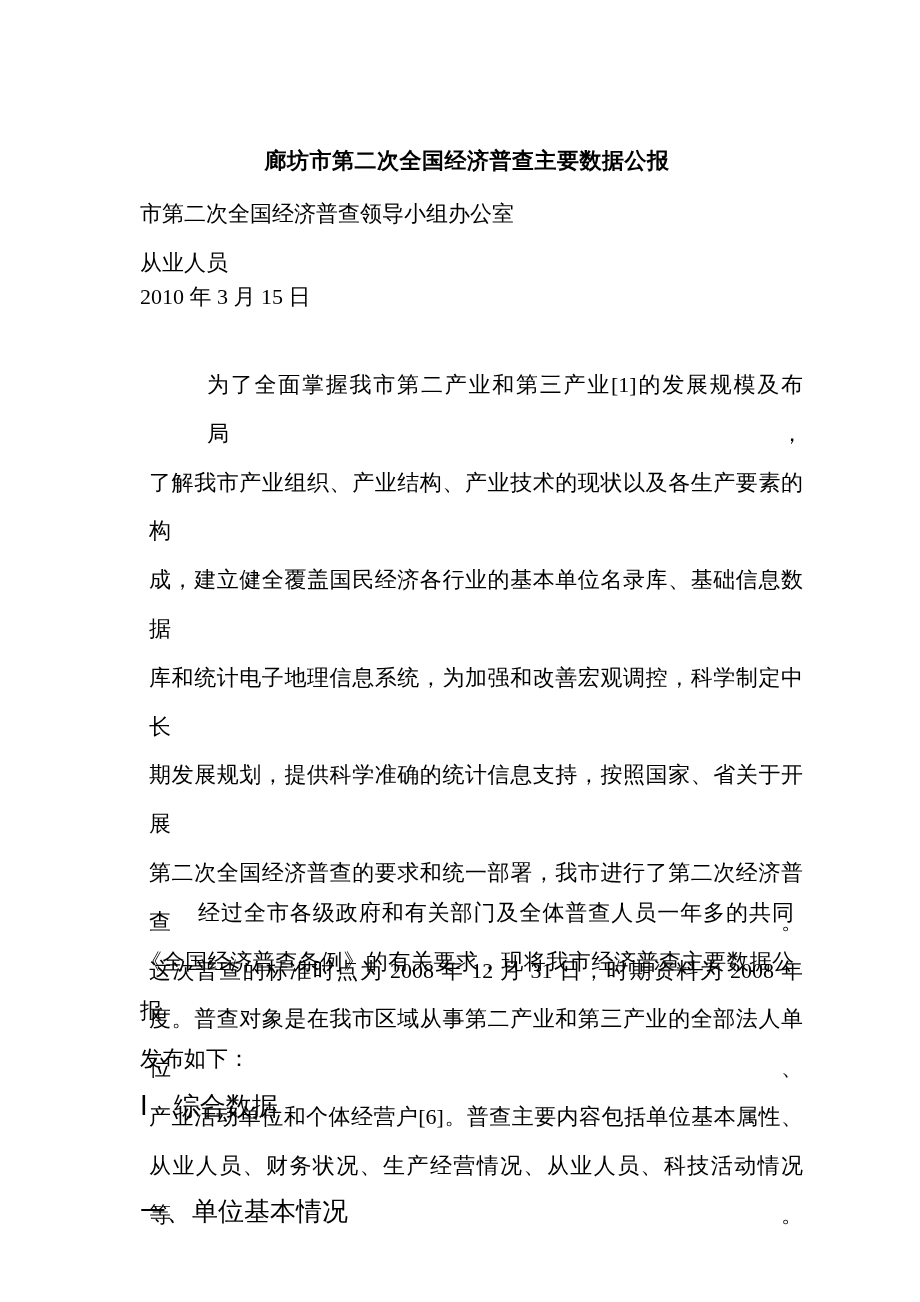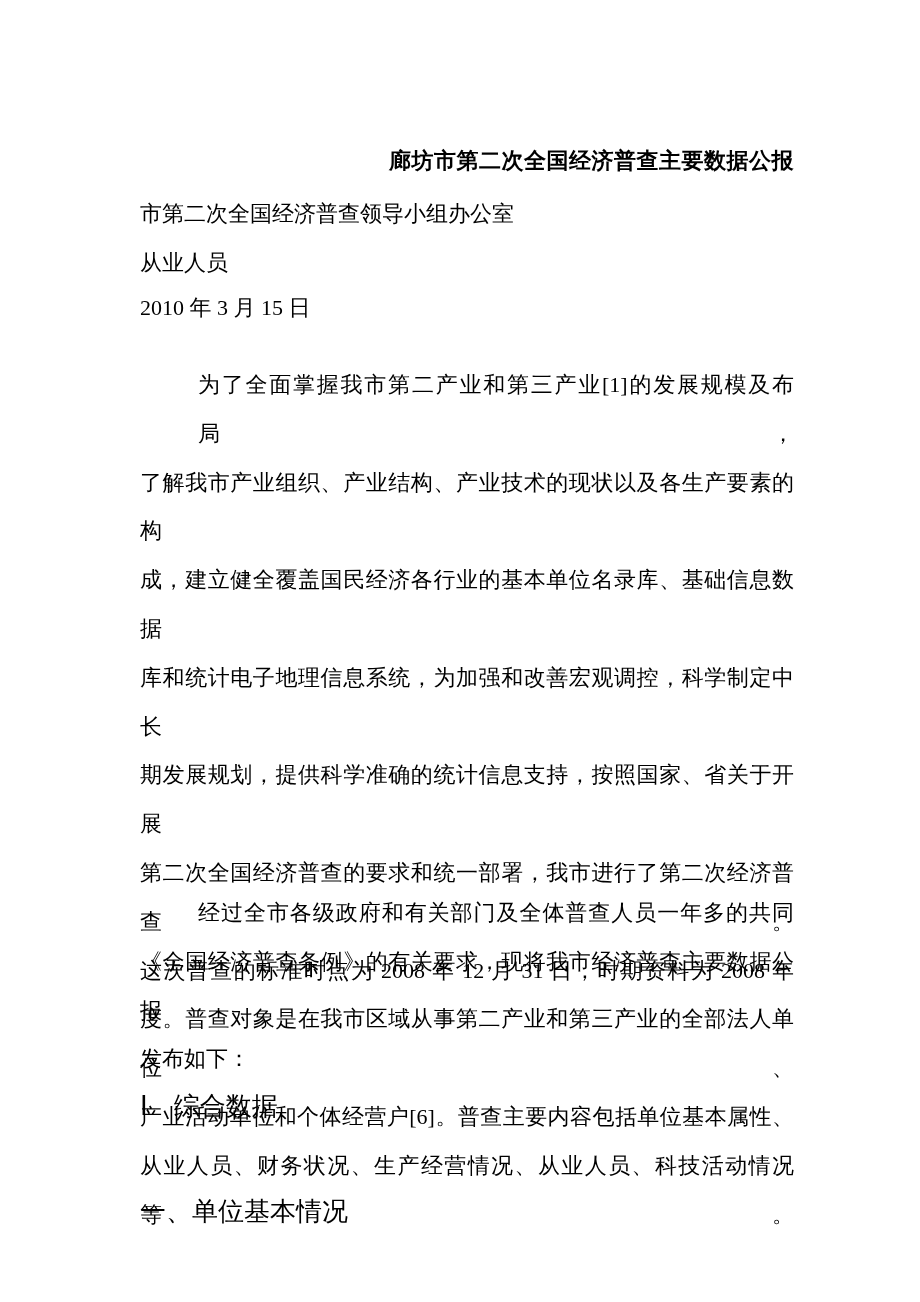--- a/index.html
+++ b/index.html
@@ -17,48 +17,48 @@
     background: #ffffff;
     overflow: hidden;
   }
   .textcol {
     position: absolute;
     left: 140px;
     width: 654px;
   }
   .doc-title {
     top: 146px;
-    text-align: right;
+    text-align: center;
     font-size: 22px;
     font-weight: bold;
     line-height: 30px;
     letter-spacing: 0.5px;
   }
   .doc-subtitle {
     top: 199px;
     text-align: left;
     font-size: 22px;
     font-weight: normal;
     line-height: 30px;
   }
   .issuer-line {
     top: 248px;
     font-size: 22px;
     line-height: 30px;
   }
   .date-line {
-    top: 293px;
+    top: 282px;
     font-size: 22px;
     line-height: 30px;
   }
   .body-para {
     font-size: 22px;
     line-height: 48.8px;
   }
-  .para1 { top: 361px; }
+  .para1 { top: 361px; margin-left: 9px; }
   .para2 { top: 889px; }
   .tline {
     text-align: justify;
     text-align-last: justify;
   }
   .tline.indent {
     padding-left: 58px;
   }
   .tline.plain {
     text-align: left;

